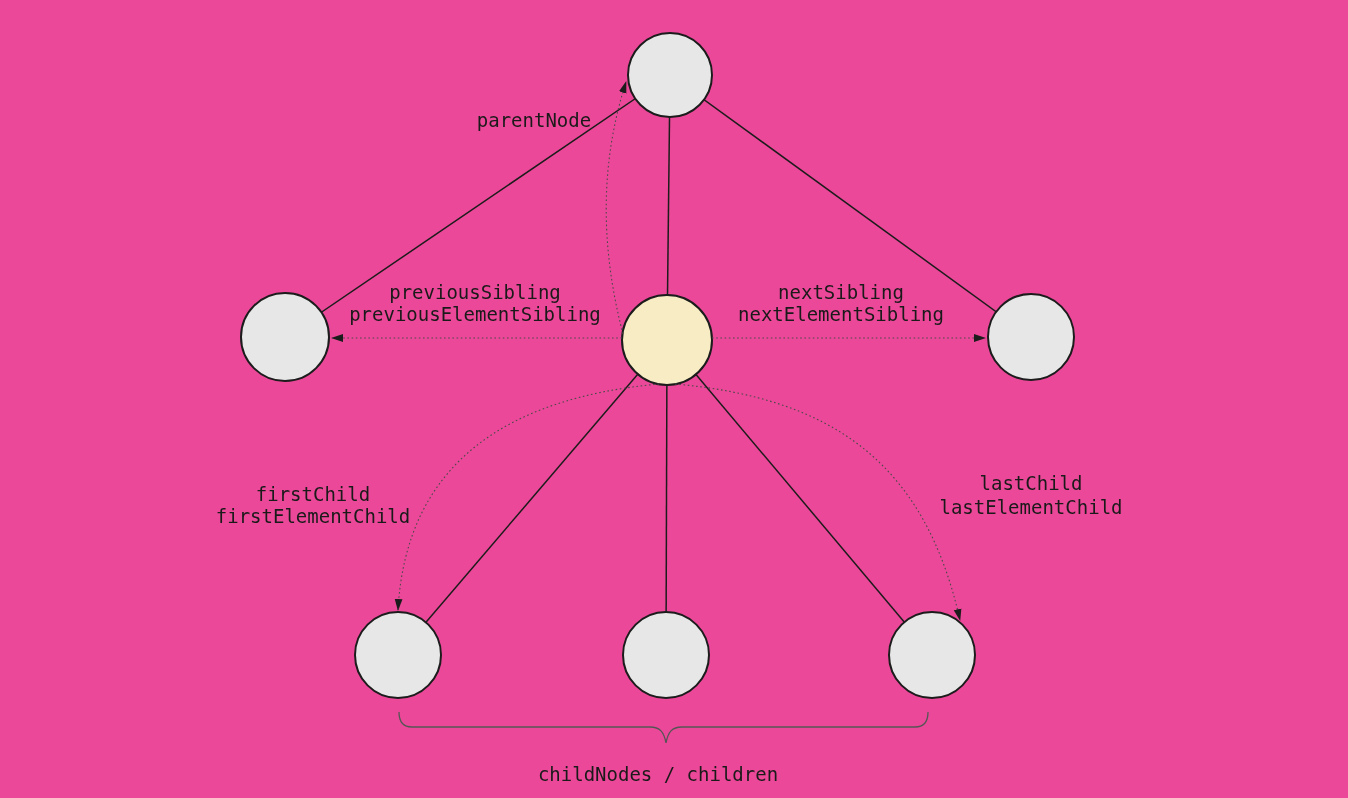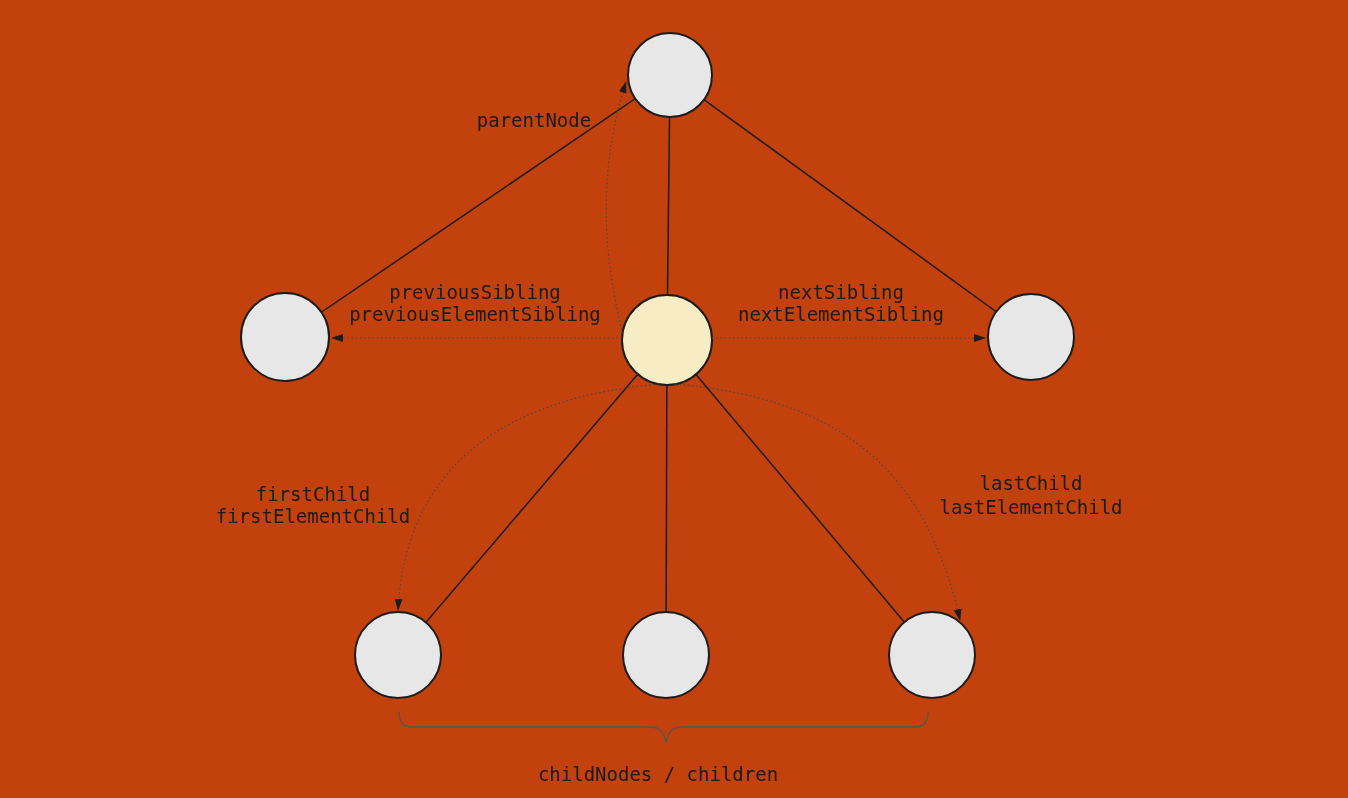--- a/index.html
+++ b/index.html
@@ -4,21 +4,21 @@
 <style>
   html, body {
     margin: 0;
     padding: 0;
     background: #ffffff;
   }
   .stage {
     position: relative;
     width: 1348px;
     height: 798px;
-    background: #c2410c;
+    background: #ec4899;
     overflow: hidden;
   }
   svg { display: block; }
   .edge {
     stroke: #1c1c1c;
     stroke-width: 1.5;
     fill: none;
   }
   .dotted {
     stroke: #4a4a4a;

